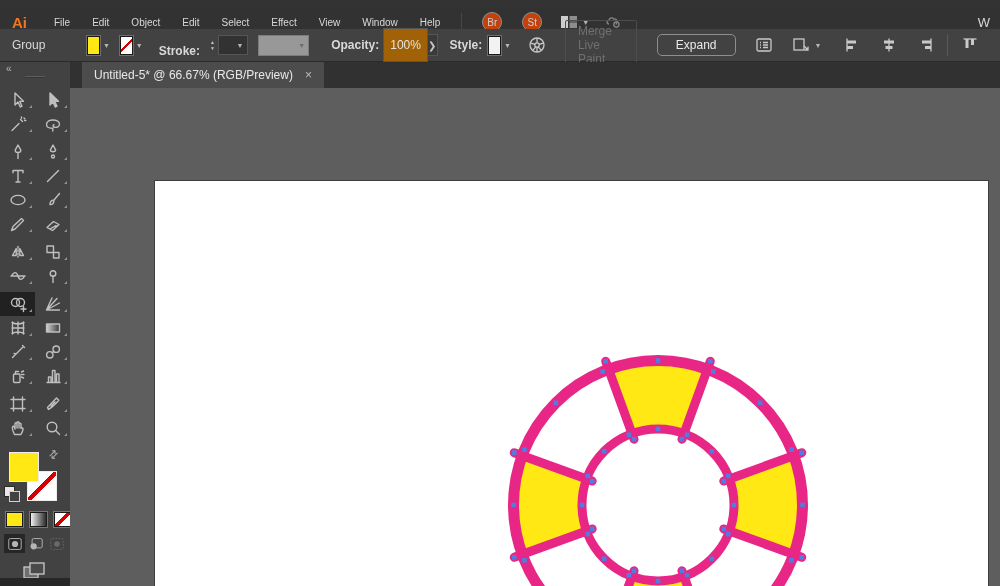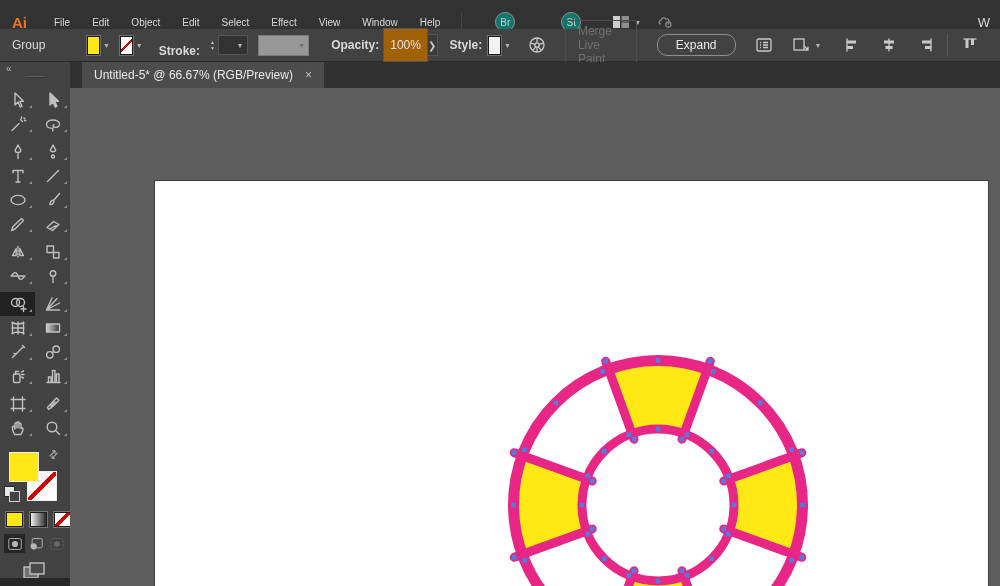--- a/index.html
+++ b/index.html
@@ -6,22 +6,22 @@
   .app{position:relative;width:1000px;height:586px;overflow:hidden;background:#333333;
        font-family:"Liberation Sans",sans-serif;font-size:12px;color:#d6d6d6;-webkit-user-select:none;}
 
   
   .menubar{position:absolute;left:0;top:8px;width:100%;height:29px;background:#323232;
            border-bottom:1px solid #272727;display:flex;align-items:center;padding:0 8px;box-sizing:border-box;}
   .logo{color:#EE7623;font-weight:bold;font-size:15px;margin:0 16px 0 4px;}
   .menu-items{display:flex;align-items:center;height:100%;}
   .menu-item{padding:0 11px;font-size:10px;color:#d8d8d8;line-height:29px;cursor:default;}
   .mb-sep{width:1px;height:18px;background:#474747;margin:0 10px;}
-  .sq-btn{width:18px;height:18px;border:1px solid #909090;border-radius:10px;background:#0f766e;
-          color:#cfcfcf;font-size:10px;display:flex;align-items:center;justify-content:center;margin:0 23px;}
+  .sq-btn{width:18px;height:18px;border:1px solid #909090;border-radius:10px;background:#c2410c;
+          color:#cfcfcf;font-size:10px;display:flex;align-items:center;justify-content:center;margin:0 10px;}
   .mb-icon{display:flex;align-items:center;margin:0 7px;}
   .chev{font-size:7px;color:#b5b5b5;margin-left:3px;}
   .mb-right{margin-left:auto;font-size:13px;color:#d8d8d8;padding-right:2px;}
 
   
   .controlbar{position:absolute;left:0;top:29px;width:100%;height:33px;background:#424242;
               border-bottom:1px solid #2a2a2a;display:flex;align-items:center;padding:0 12px;box-sizing:border-box;}
   .cb-label{font-weight:bold;color:#d9d9d9;margin:0 4px;}
   .cb-plain{color:#d9d9d9;margin-right:2px;}
   .swatch{width:21px;height:17px;border:1px solid #191919;box-shadow:0 0 0 1px #6e6e6e;margin-left:10px;}
@@ -33,21 +33,21 @@
   .dd-dark{width:50px;height:20px;background:#323232;border:1px solid #555;display:flex;
            align-items:center;justify-content:flex-end;padding:0 4px;box-sizing:border-box;}
   .dd-gray{width:92px;height:21px;background:#989898;border:1px solid #7c7c7c;margin-left:10px;
            display:flex;align-items:center;justify-content:flex-end;padding:0 3px;box-sizing:border-box;}
   .dd-gray .chev{color:#6d6d6d;}
   .val-box{width:46px;height:28px;background:#a16207;border:1px solid #555;color:#e3e3e3;
            display:flex;align-items:center;padding:16px 6px;box-sizing:border-box;}
   .panel-arrow{width:17px;height:20px;border:1px solid #555;border-left:none;background:#3a3a3a;
            color:#c9c9c9;display:flex;align-items:center;justify-content:center;font-size:10px;}
   .btn-disabled{color:#6f6f6f;border:1px solid #4d4d4d;border-radius:2px;padding:3px 12px;margin:0 10px;}
-  .btn{color:#e9e9e9;border:1px solid #8e8e8e;border-radius:10px;padding:3px 18px;margin:0 10px;}
+  .btn{color:#e9e9e9;border:1px solid #8e8e8e;border-radius:5px;padding:3px 18px;margin:0 10px;}
   .cb-icon{display:flex;align-items:center;margin:0 8px;}
   .cb-icon svg{stroke:#c9c9c9;fill:none;stroke-width:1.3;}
   .cb-vsep{width:1px;height:22px;background:#5a5a5a;margin:0 4px;}
 
   
   .toolbar{position:absolute;left:0;top:62px;bottom:0;width:70px;background:#424242;border-right:1px solid #2c2c2c;}
   .collapse{position:absolute;top:1px;left:6px;color:#b9b9b9;font-size:10px;letter-spacing:1px;}
   .grip{position:absolute;top:14px;left:25px;width:20px;border-top:1px solid #5d5d5d;border-bottom:1px solid #363636;}
   .tools{position:absolute;top:26px;left:0;width:70px;display:flex;flex-wrap:wrap;}
   .tool{width:35px;height:24px;display:flex;align-items:center;justify-content:center;position:relative;cursor:default;}

